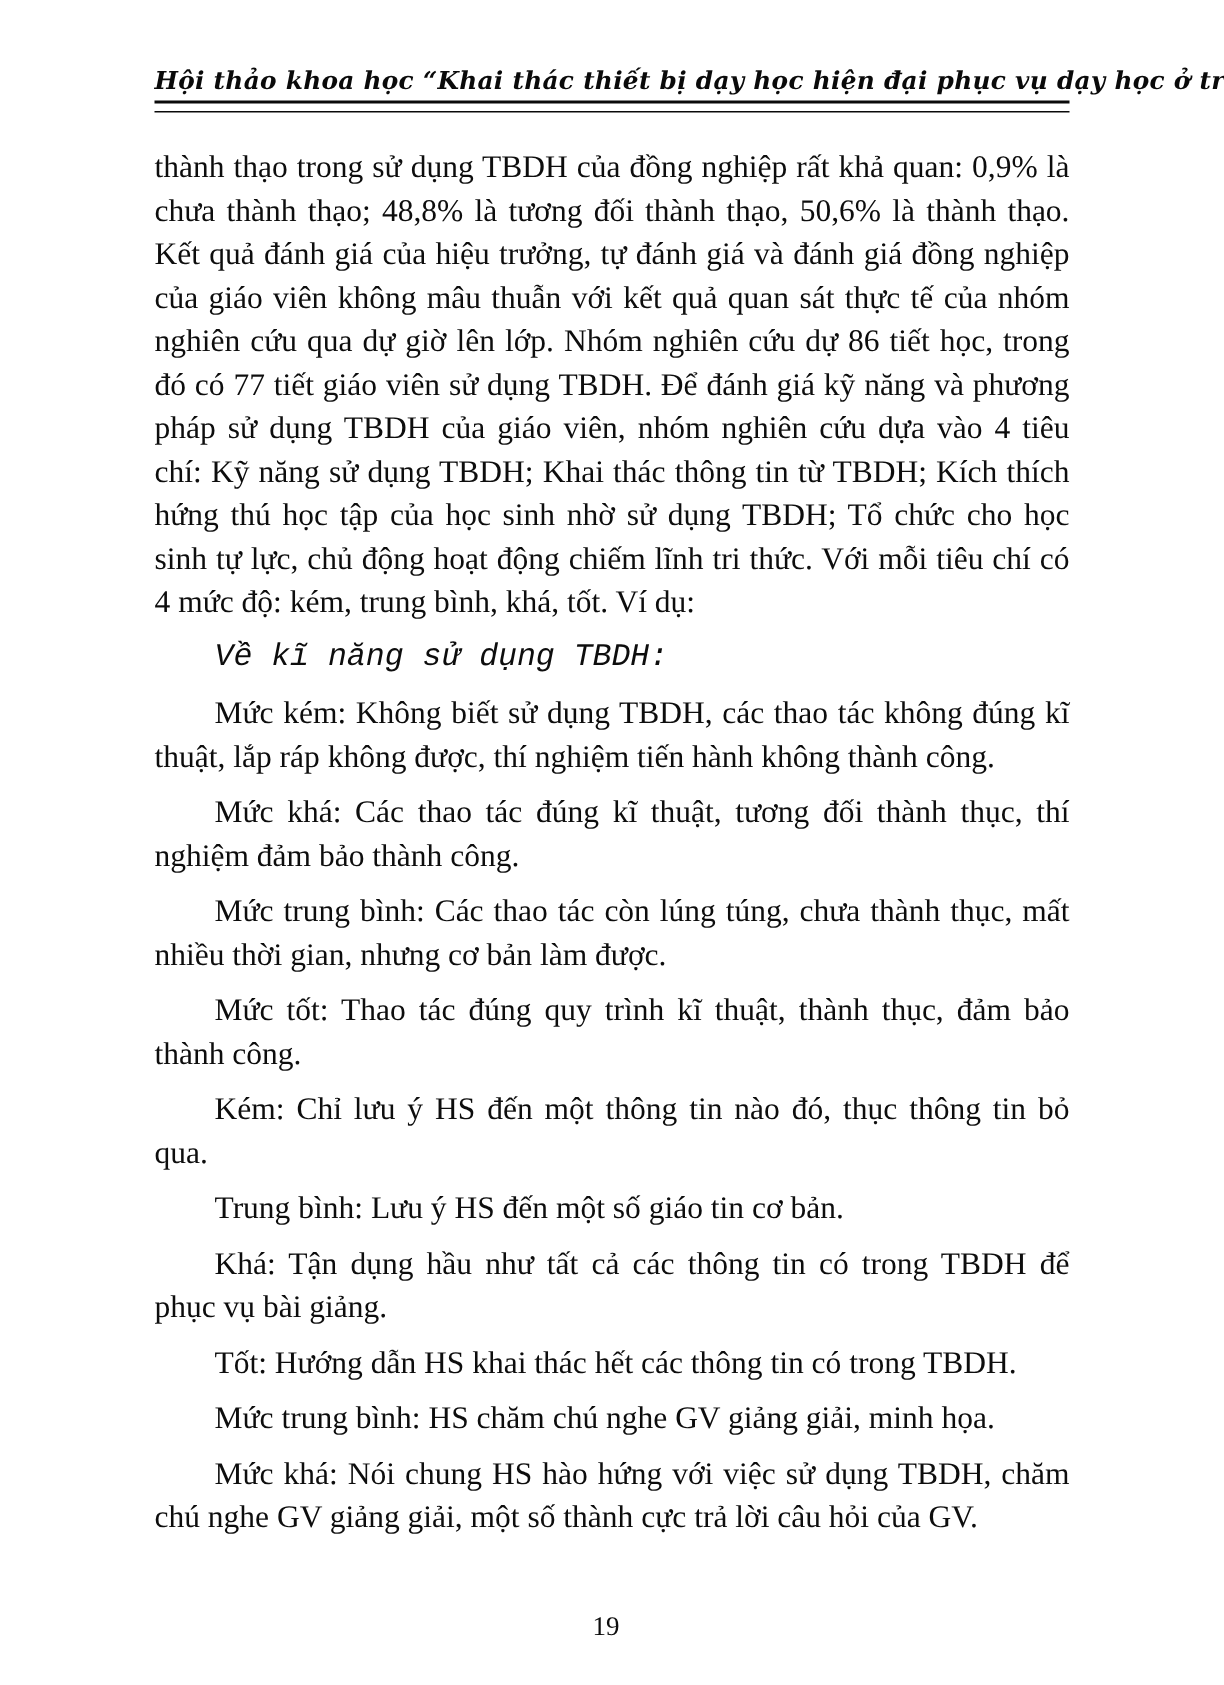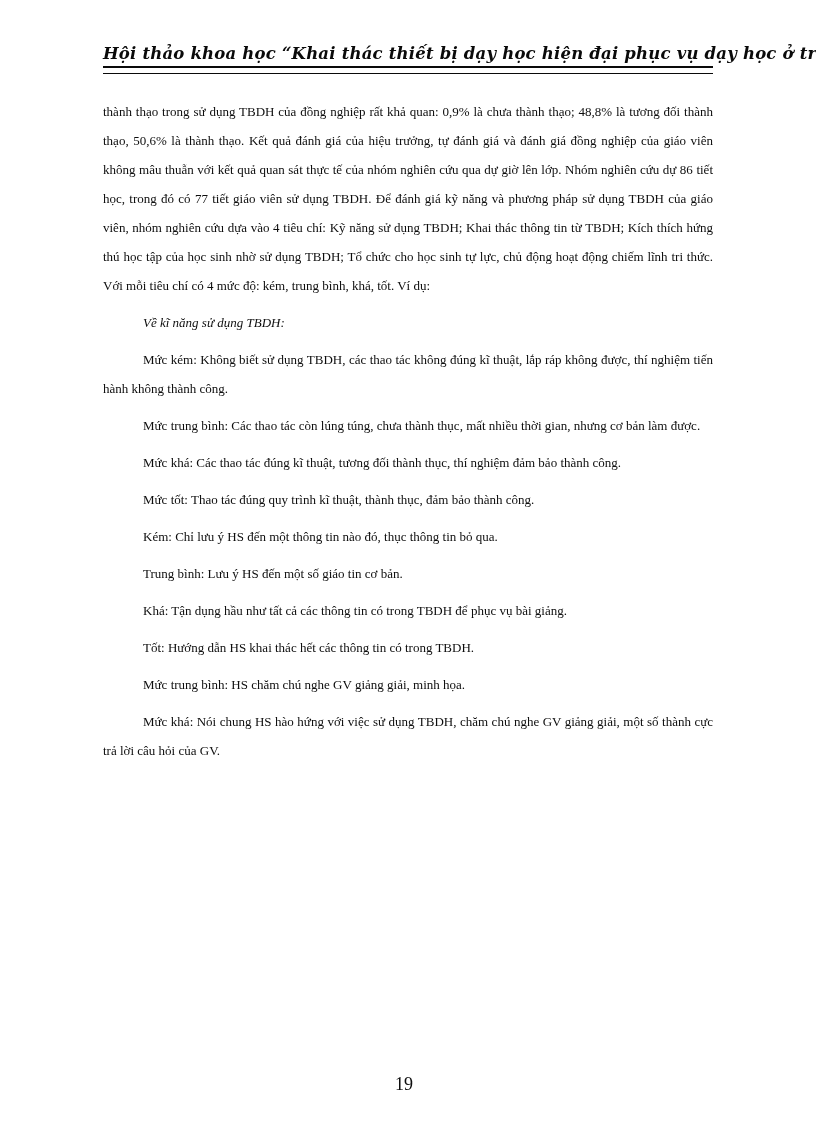--- a/index.html
+++ b/index.html
@@ -41,32 +41,33 @@
     border-bottom: 1px solid #0a0a0a;
   }
   .body-text {
     position: absolute;
     top: 97px;
     left: 103px;
     width: 610px;
   }
   .para {
     margin: 0 0 8px 0;
-    font-size: 13px;
+    font-size: 21px;
     line-height: 29px;
     text-align: justify;
     text-indent: 40px;
     color: #0d0d0d;
   }
   .para.first {
     text-indent: 0;
   }
   .para.heading {
     font-style: italic;
     text-align: left;
+    font-family: Liberation Mono, monospace;
   }
   .page-number {
     position: absolute;
     top: 1074px;
     left: 103px;
     width: 610px;
     text-align: center;
     padding-right: 8px;
     box-sizing: border-box;
     font-size: 18px;
@@ -80,22 +81,22 @@
 
   <div class="running-header">
     <span class="header-text">Hội thảo khoa học “Khai thác thiết bị dạy học hiện đại phục vụ dạy học ở trường phổ thông”</span>
     <div class="header-rule"></div>
   </div>
 
   <div class="body-text">
     <p class="para first">thành thạo trong sử dụng TBDH của đồng nghiệp rất khả quan: 0,9% là chưa thành thạo; 48,8% là tương đối thành thạo, 50,6% là thành thạo. Kết quả đánh giá của hiệu trưởng, tự đánh giá và đánh giá đồng nghiệp của giáo viên không mâu thuẫn với kết quả quan sát thực tế của nhóm nghiên cứu qua dự giờ lên lớp. Nhóm nghiên cứu dự 86 tiết học, trong đó có 77 tiết giáo viên sử dụng TBDH. Để đánh giá kỹ năng và phương pháp sử dụng TBDH của giáo viên, nhóm nghiên cứu dựa vào 4 tiêu chí: Kỹ năng sử dụng TBDH; Khai thác thông tin từ TBDH; Kích thích hứng thú học tập của học sinh nhờ sử dụng TBDH; Tổ chức cho học sinh tự lực, chủ động hoạt động chiếm lĩnh tri thức. Với mỗi tiêu chí có 4 mức độ: kém, trung bình, khá, tốt. Ví dụ:</p>
     <p class="para heading">Về kĩ năng sử dụng TBDH:</p>
     <p class="para">Mức kém: Không biết sử dụng TBDH, các thao tác không đúng kĩ thuật, lắp ráp không được, thí nghiệm tiến hành không thành công.</p>
+    <p class="para">Mức khá: Các thao tác đúng kĩ thuật, tương đối thành thục, thí nghiệm đảm bảo thành công.</p>
     <p class="para">Mức trung bình: Các thao tác còn lúng túng, chưa thành thục, mất nhiều thời gian, nhưng cơ bản làm được.</p>
-    <p class="para">Mức khá: Các thao tác đúng kĩ thuật, tương đối thành thục, thí nghiệm đảm bảo thành công.</p>
     <p class="para">Mức tốt: Thao tác đúng quy trình kĩ thuật, thành thục, đảm bảo thành công.</p>
     <p class="para">Kém: Chỉ lưu ý HS đến một thông tin nào đó, thục thông tin bỏ qua.</p>
     <p class="para">Trung bình: Lưu ý HS đến một số giáo tin cơ bản.</p>
     <p class="para">Khá: Tận dụng hầu như tất cả các thông tin có trong TBDH để phục vụ bài giảng.</p>
     <p class="para">Tốt: Hướng dẫn HS khai thác hết các thông tin có trong TBDH.</p>
     <p class="para">Mức trung bình: HS chăm chú nghe GV giảng giải, minh họa.</p>
     <p class="para">Mức khá: Nói chung HS hào hứng với việc sử dụng TBDH, chăm chú nghe GV giảng giải, một số thành cực trả lời câu hỏi của GV.</p>
   </div>
 
   <div class="page-number">19</div>

